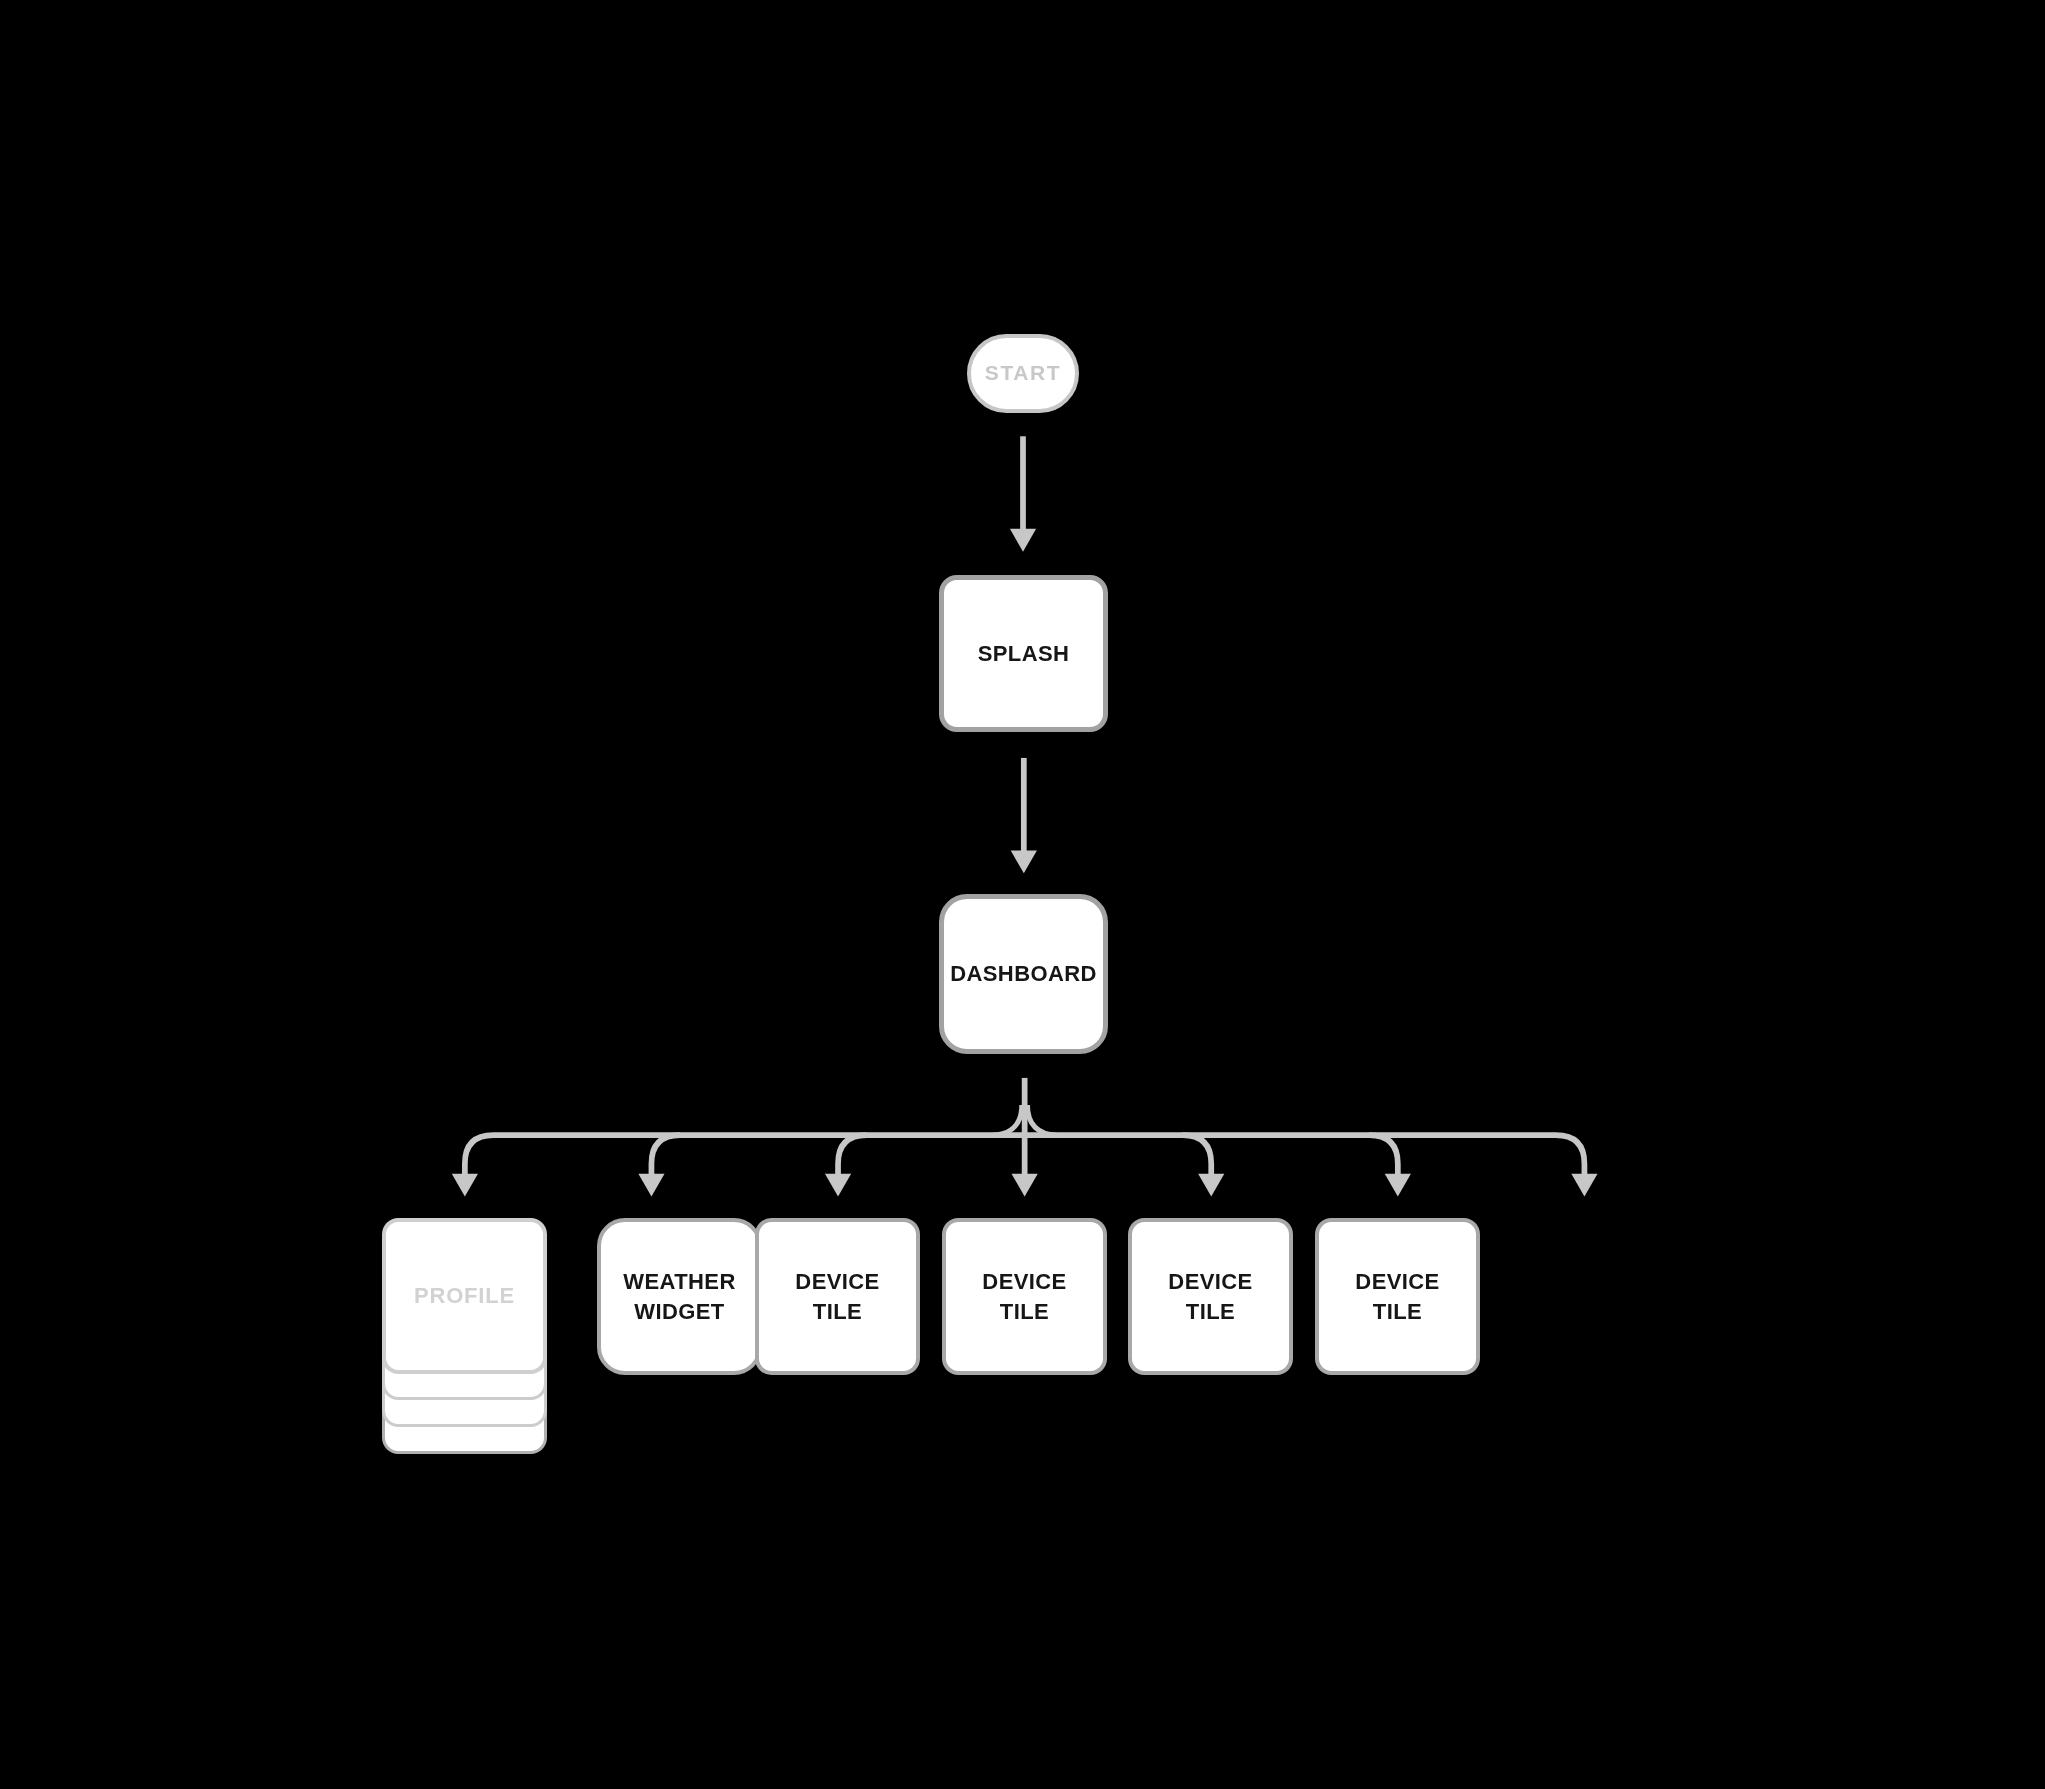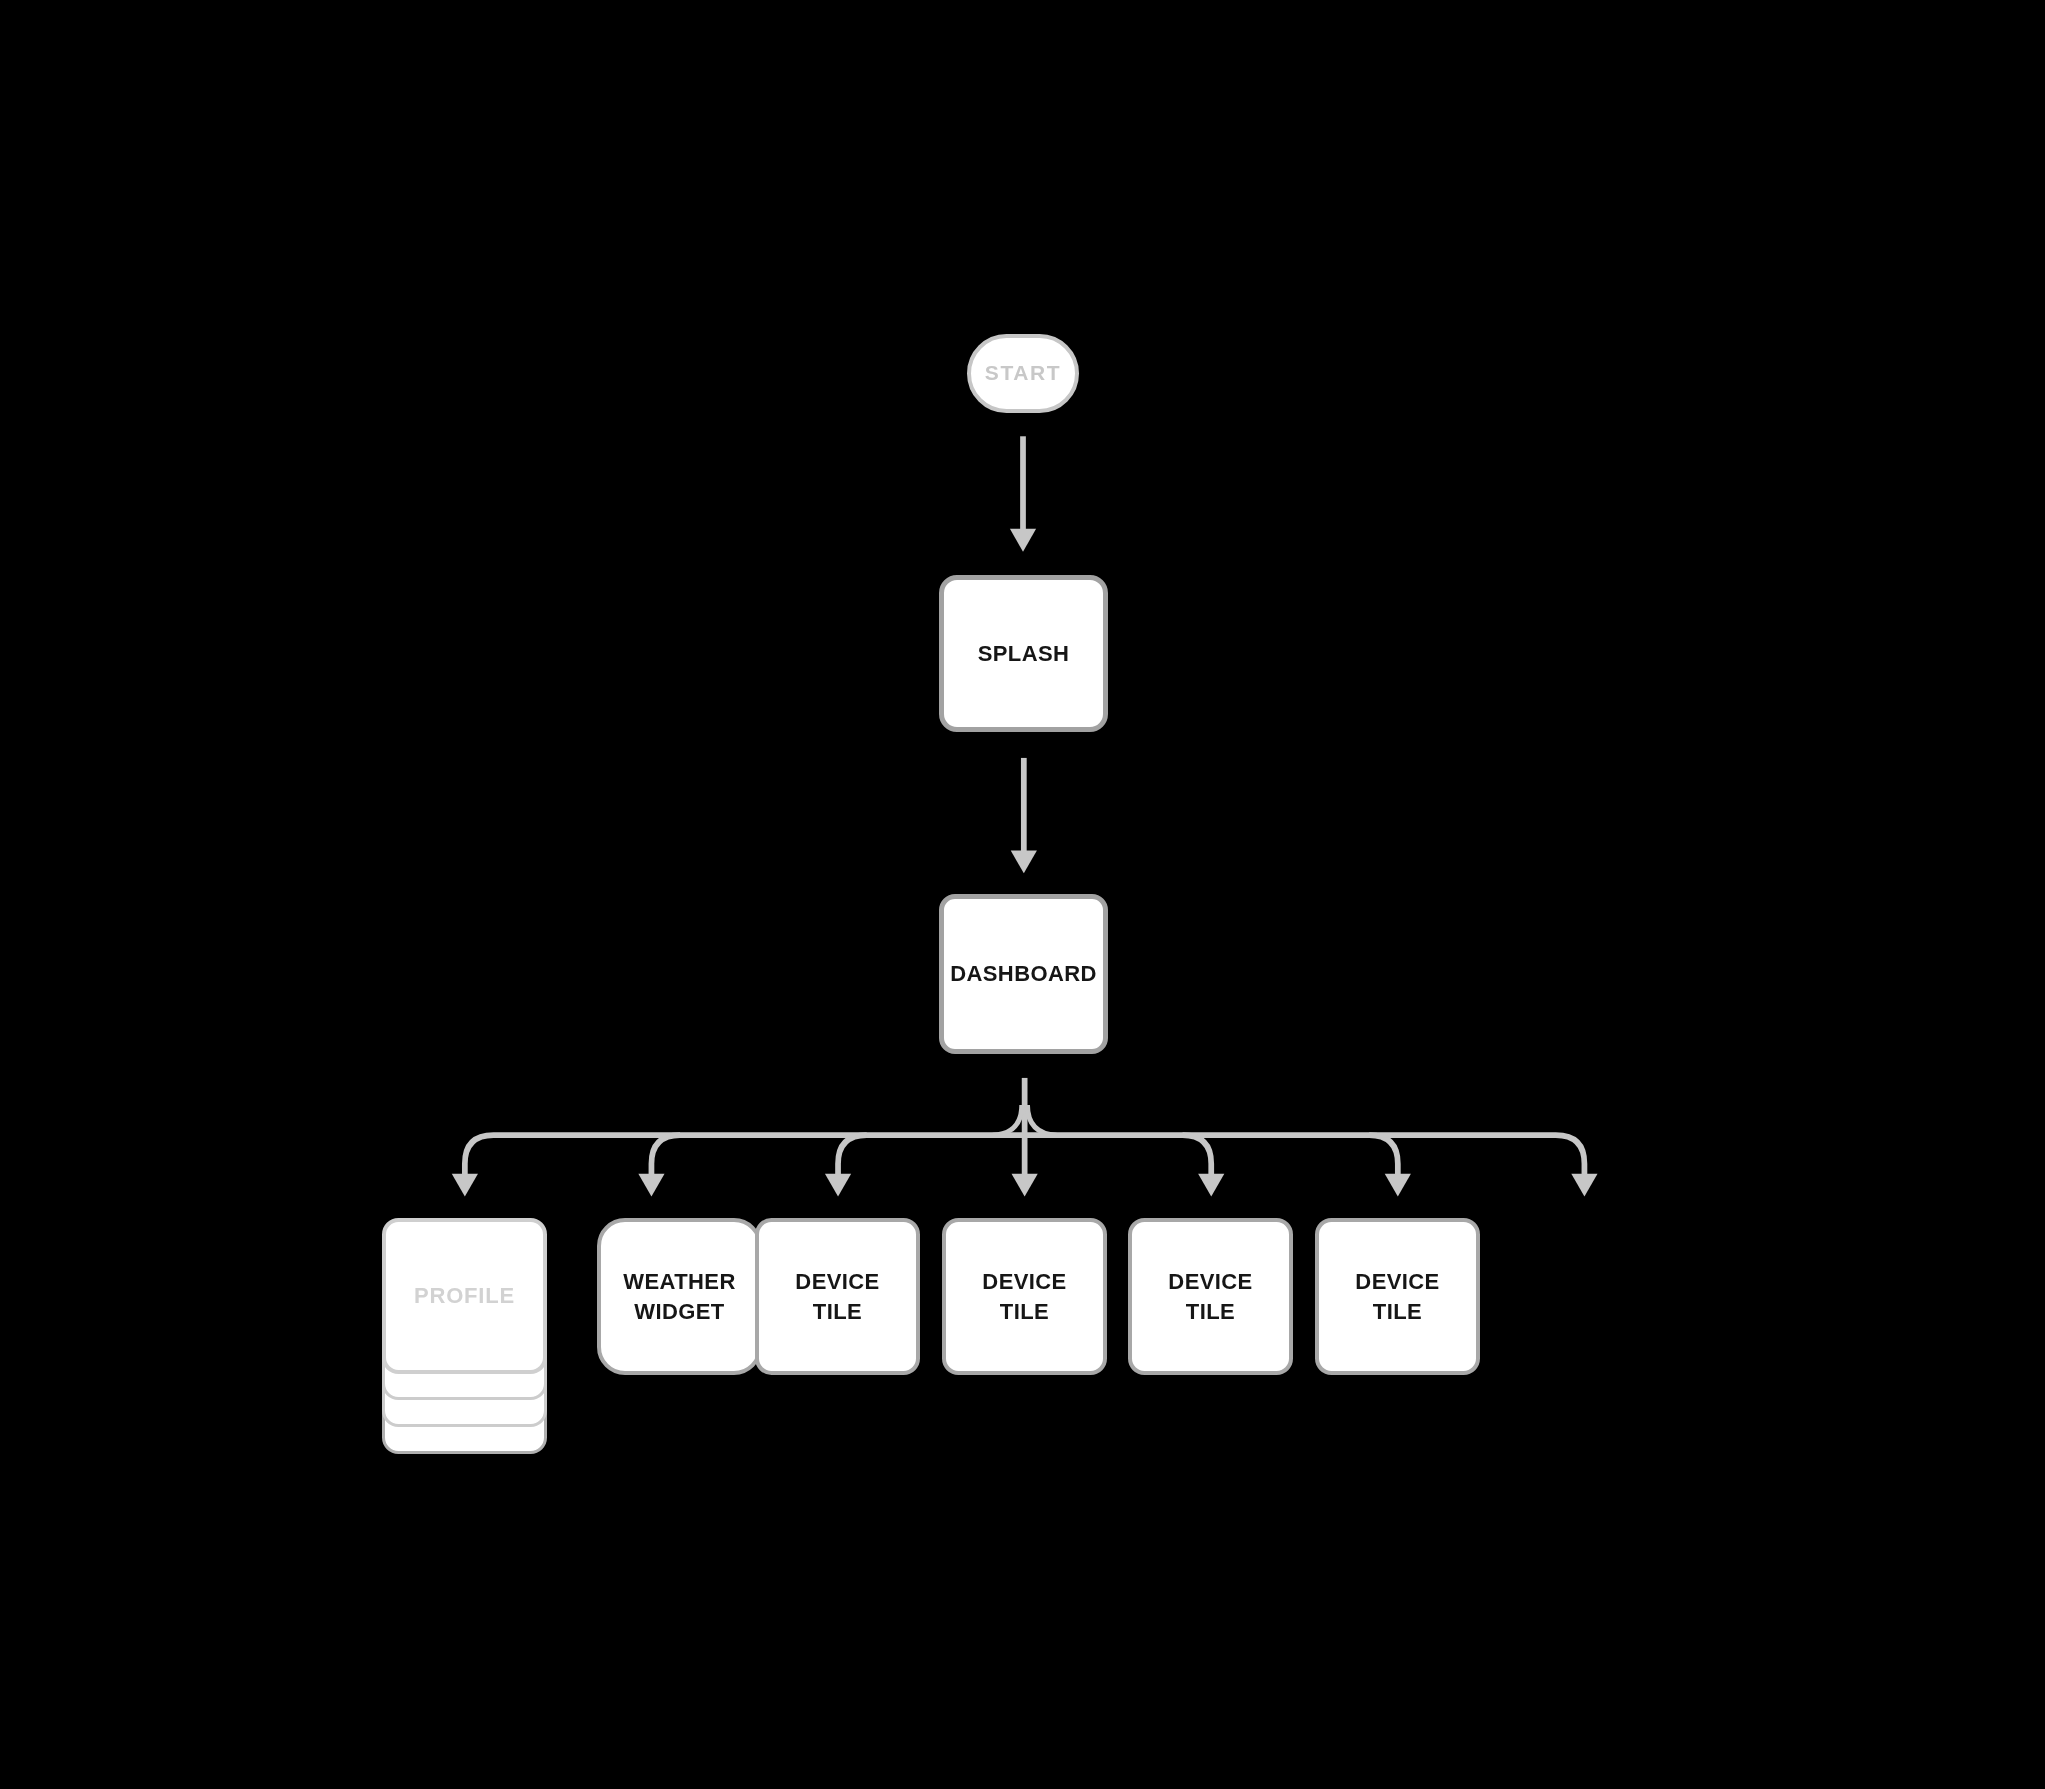--- a/index.html
+++ b/index.html
@@ -73,21 +73,21 @@
     border: 5.7px solid #a2a2a2;
     border-radius: 18px;
     justify-content: center;
   }
   .dashboard-node {
     left: 939px;
     top: 894px;
     width: 169px;
     height: 160px;
     border: 5.7px solid #a2a2a2;
-    border-radius: 16px;
+    border-radius: 28px;
   }
   .row-node {
     top: 1218px;
     width: 165px;
     height: 157px;
     border: 4.9px solid #a8a8a8;
     border-radius: 16.4px;
   }
   .weather-node    { left: 597px; border-radius: 28px;  }
   .device-node-1   { left: 755px;  }

